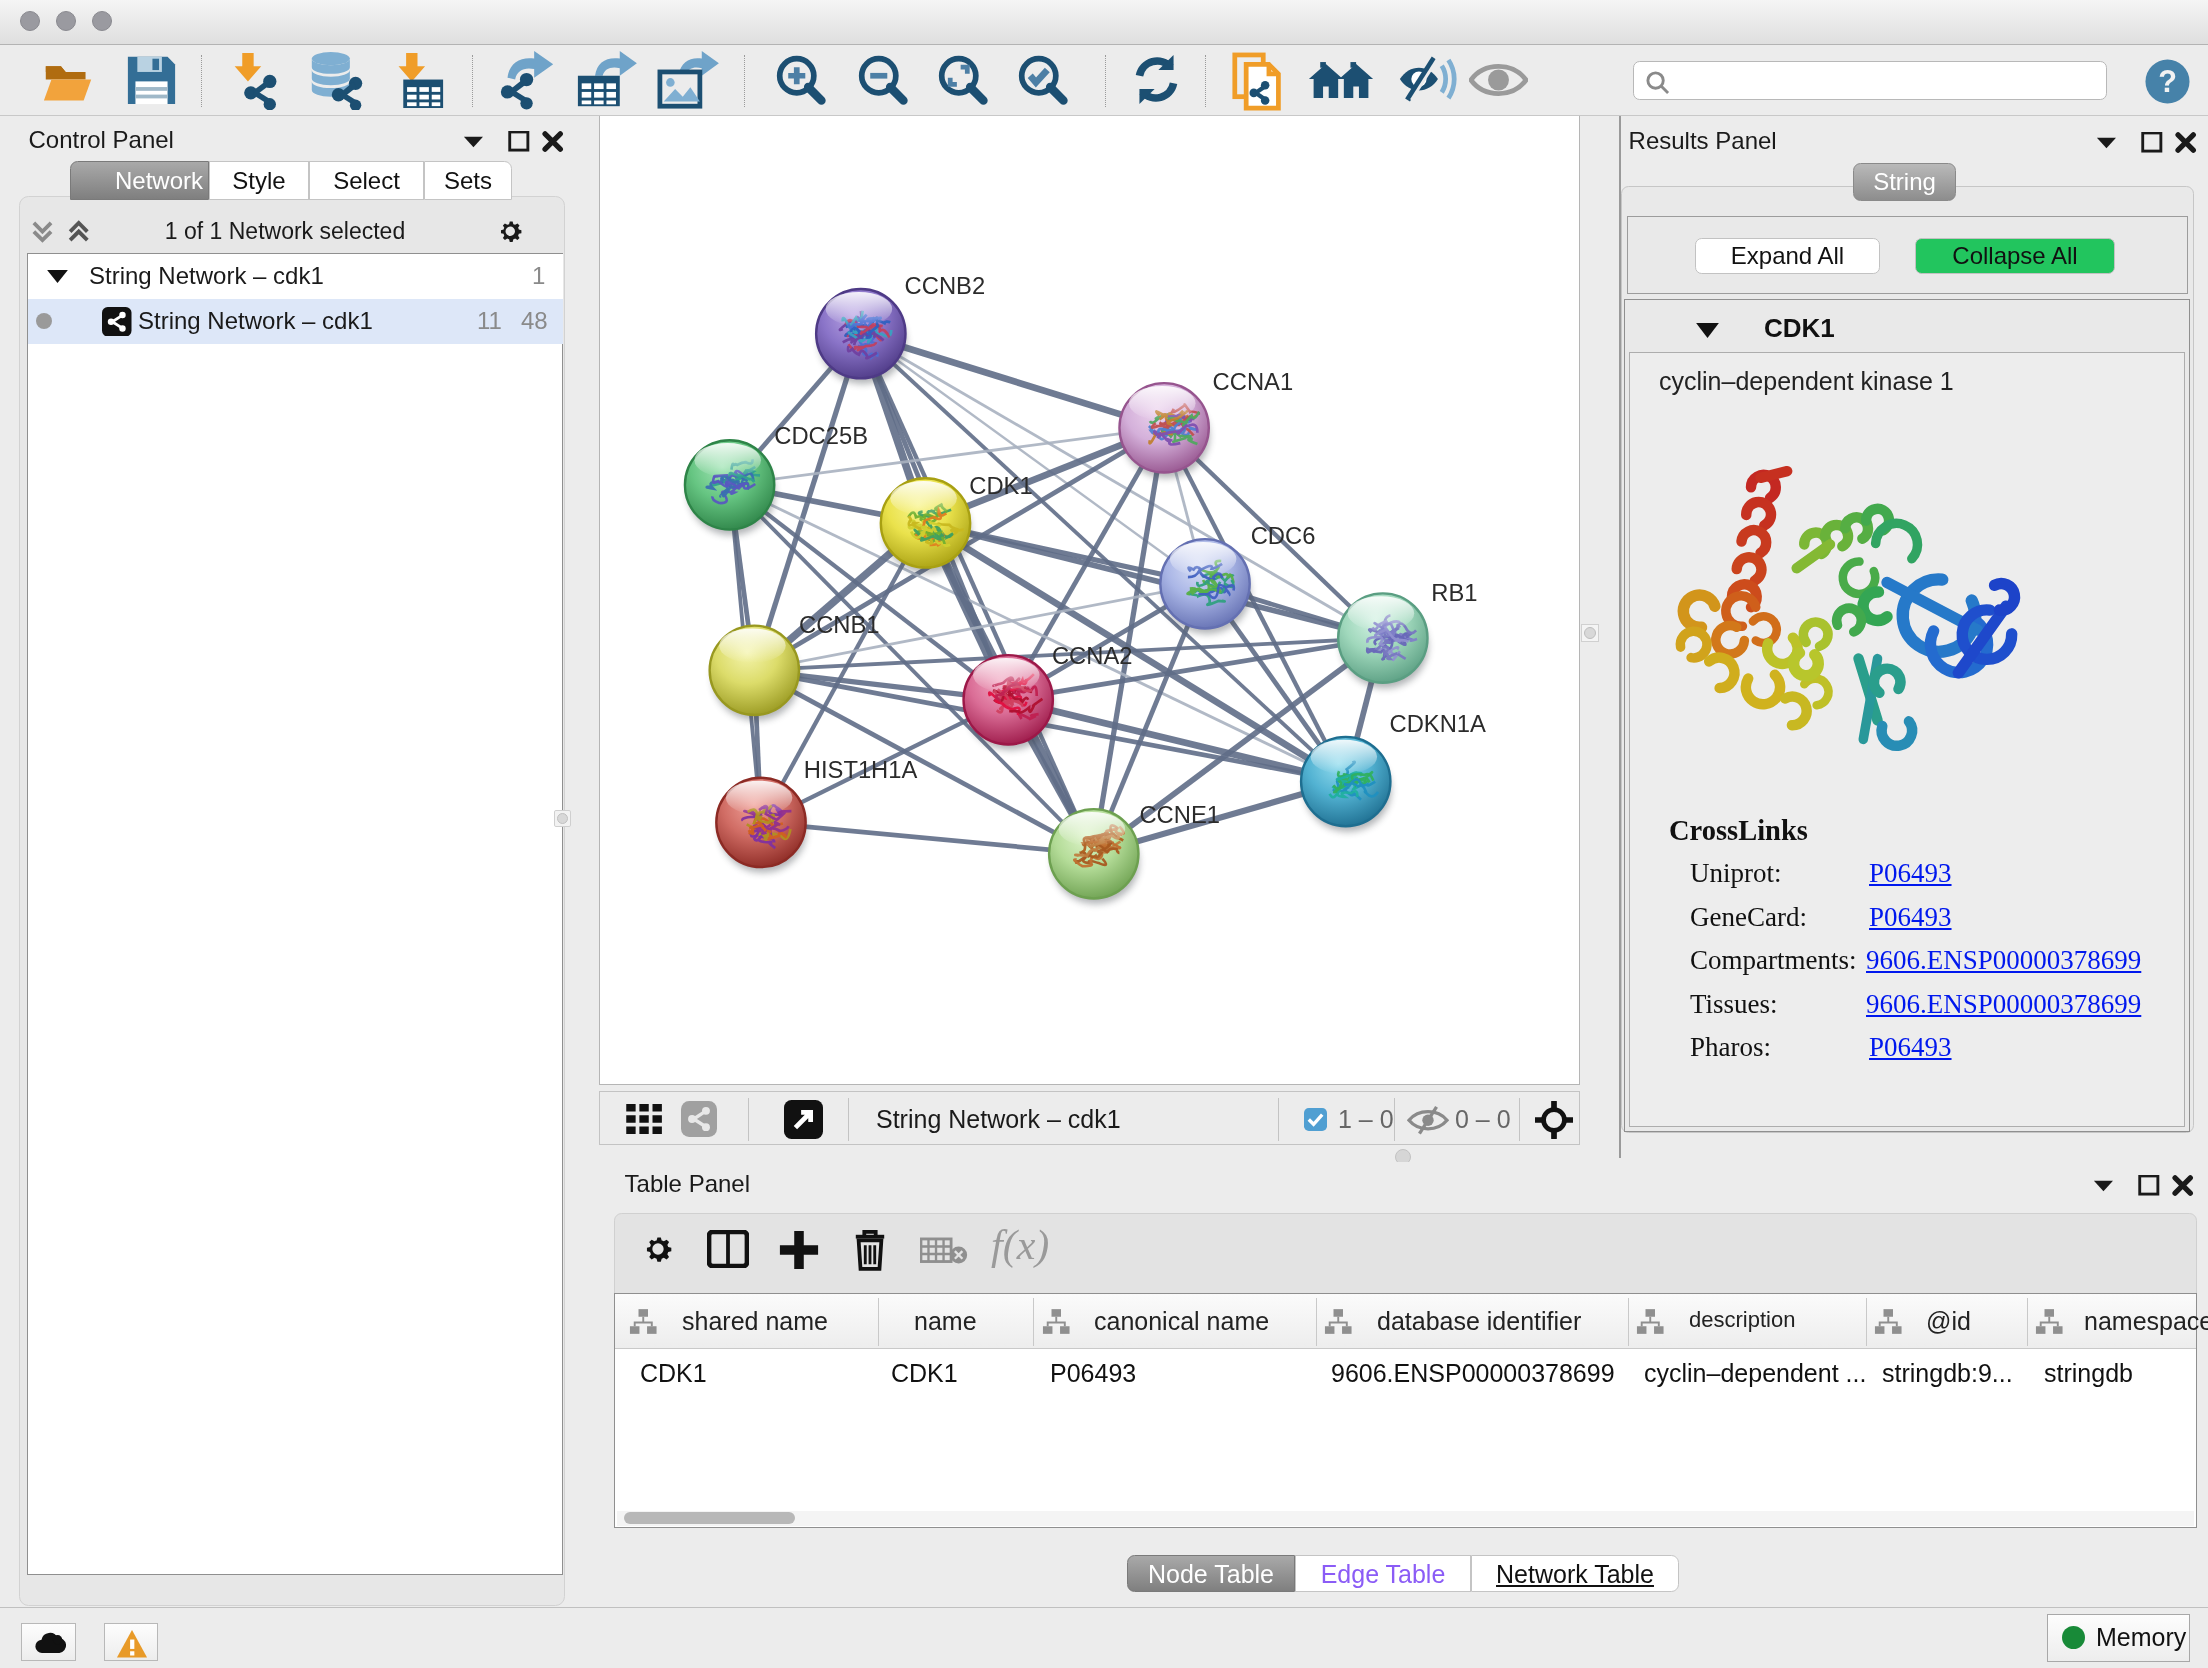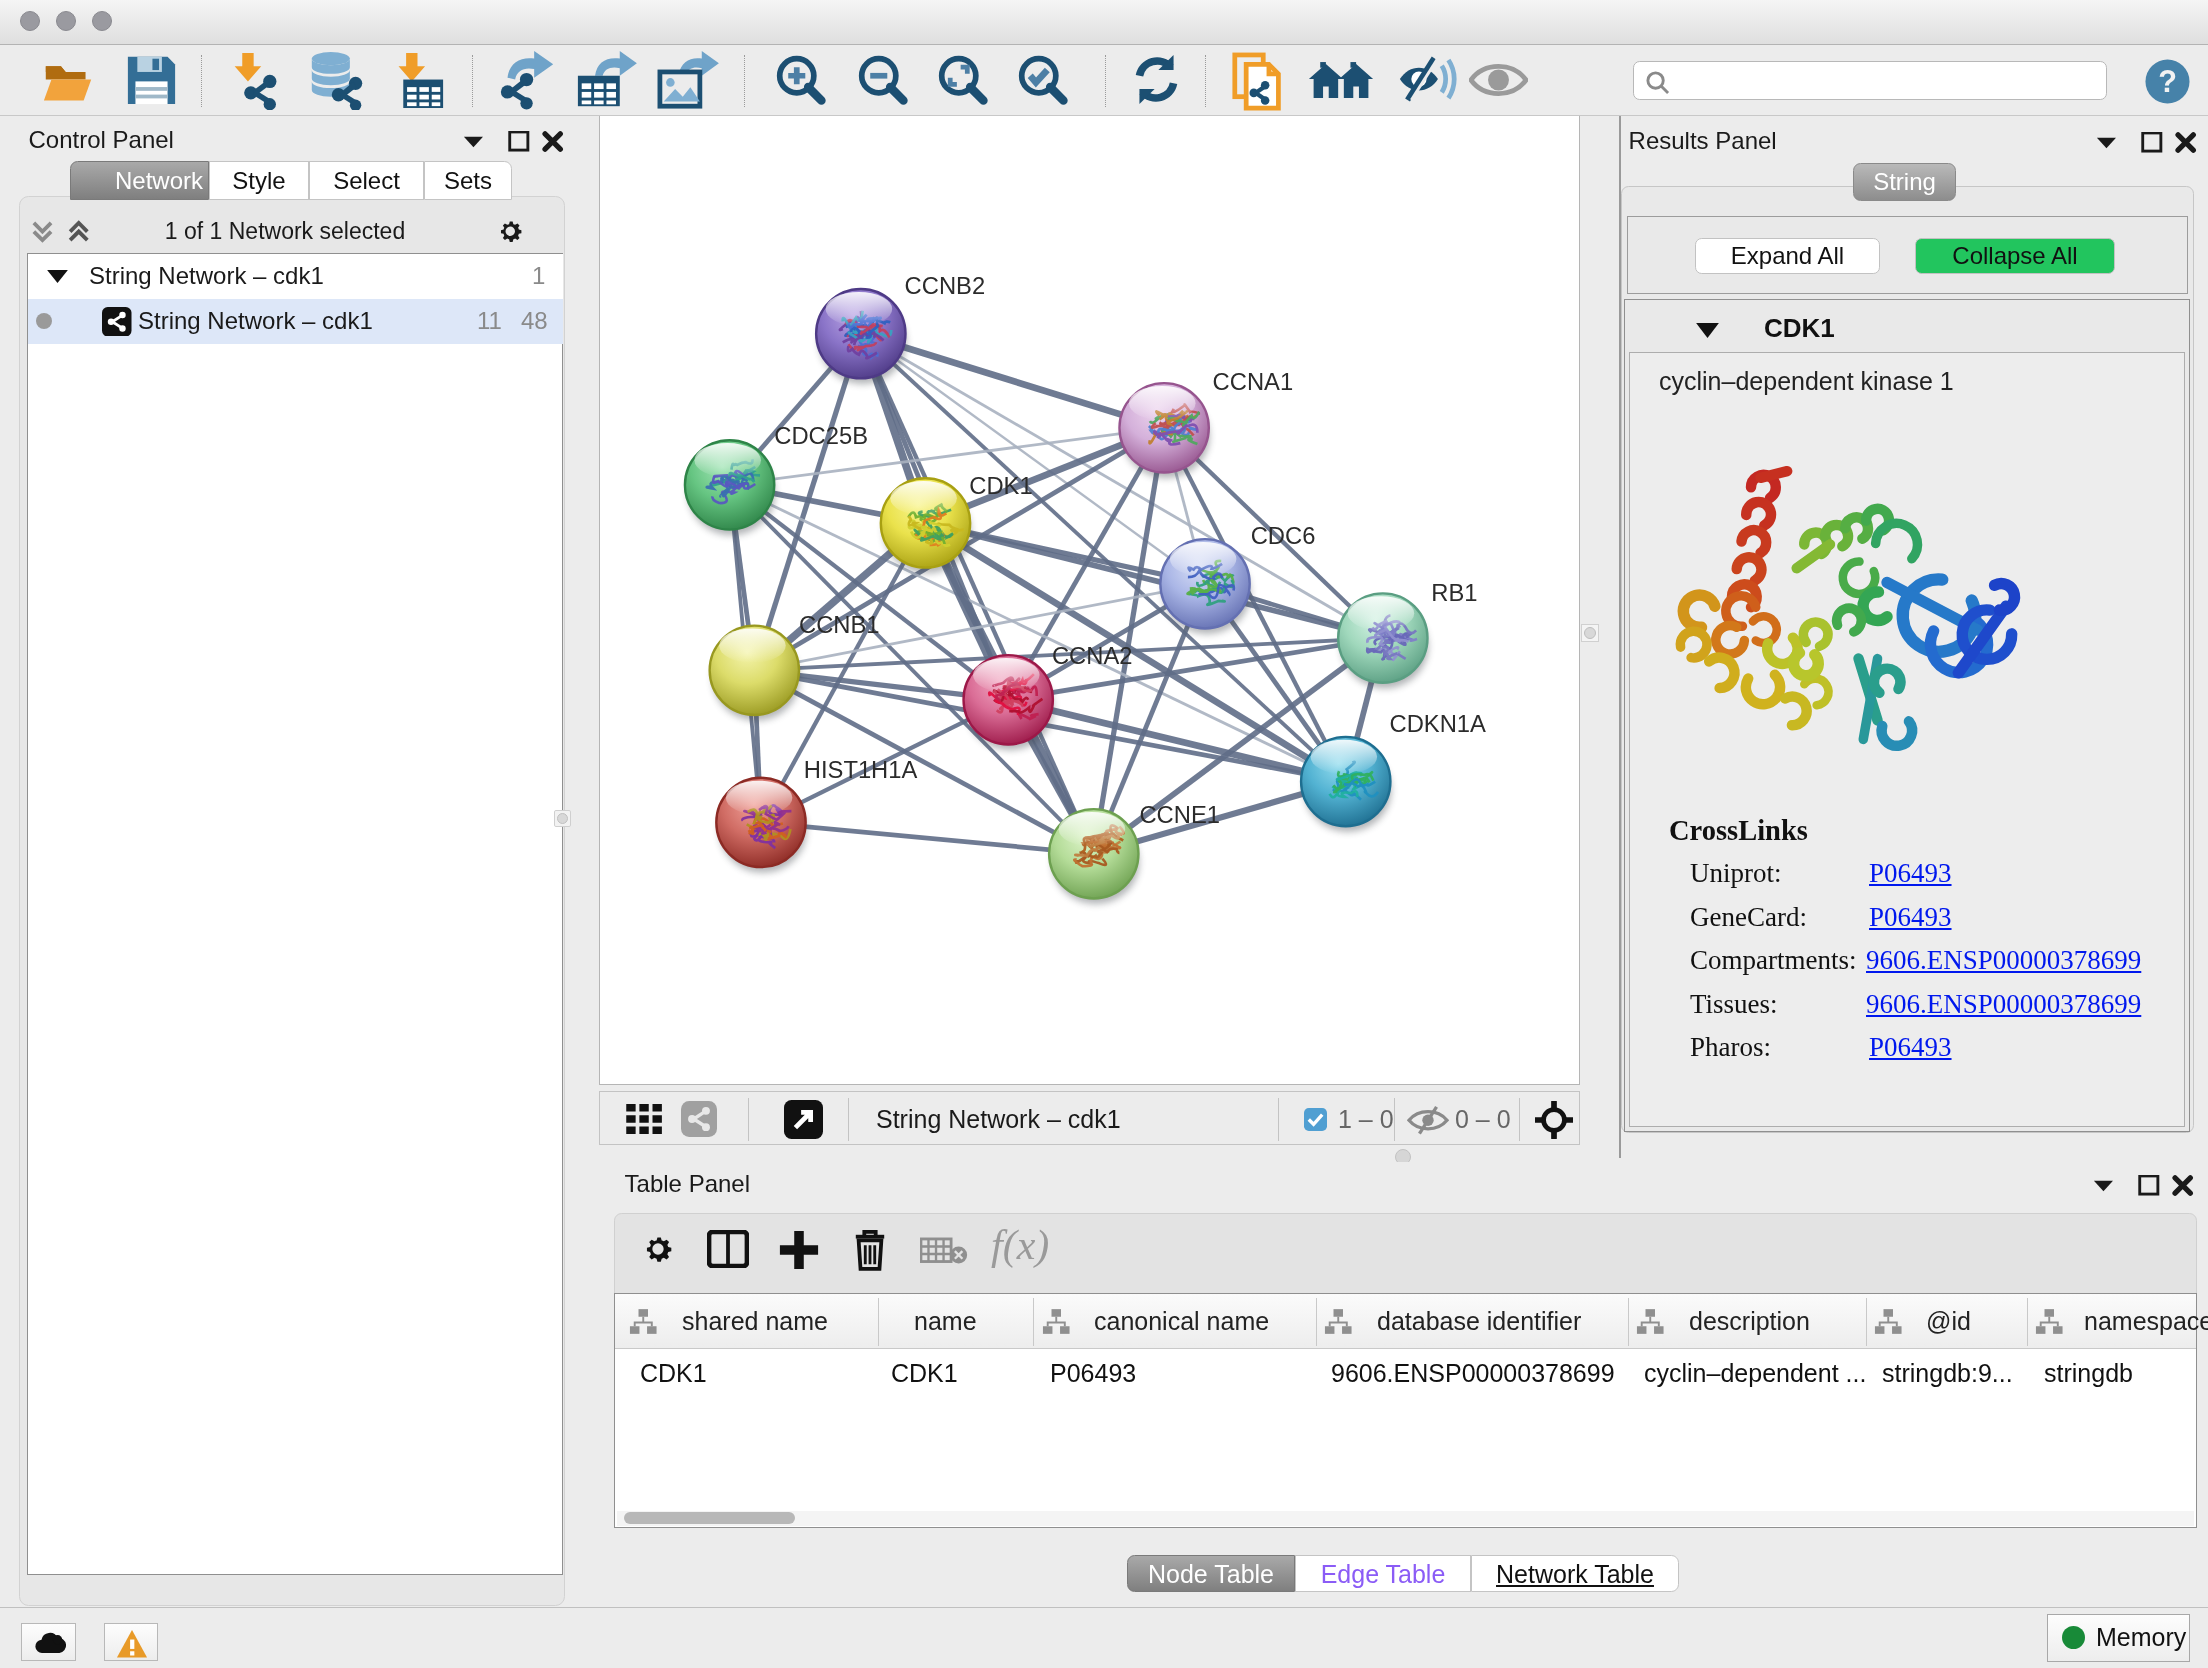--- a/index.html
+++ b/index.html
@@ -866,21 +866,21 @@
       </svg>
     <div class="abs" style="left:762px;top:13.3px;font-size:25px;color:#222;">database identifier</div>
     <svg class="abs hdricon" style="left:1021px;top:14.3px;" width="28.5" height="27" viewBox="0 0 30 28">
         <g fill="#8f8f8f">
           <rect x="10" y="1" width="10" height="8"></rect>
           <path d="M14 9 h2 v5 h-2z M5 14 h20 v2 h-20z M5 14 h2 v5 h-2z M23 14 h2 v5 h-2z"></path>
           <rect x="1" y="19" width="10" height="8"></rect>
           <rect x="19" y="19" width="10" height="8"></rect>
         </g>
       </svg>
-    <div class="abs" style="left:1074px;top:13.3px;font-size:25px;color:#222;">description</div>
+    <div class="abs" style="left:1074px;top:13.3px;font-size:22px;color:#222;">description</div>
     <svg class="abs hdricon" style="left:1259px;top:14.3px;" width="28.5" height="27" viewBox="0 0 30 28">
         <g fill="#8f8f8f">
           <rect x="10" y="1" width="10" height="8"></rect>
           <path d="M14 9 h2 v5 h-2z M5 14 h20 v2 h-20z M5 14 h2 v5 h-2z M23 14 h2 v5 h-2z"></path>
           <rect x="1" y="19" width="10" height="8"></rect>
           <rect x="19" y="19" width="10" height="8"></rect>
         </g>
       </svg>
     <div class="abs" style="left:1311px;top:13.3px;font-size:25px;color:#222;">@id</div>
     <svg class="abs hdricon" style="left:1420px;top:14.3px;" width="28.5" height="27" viewBox="0 0 30 28">

